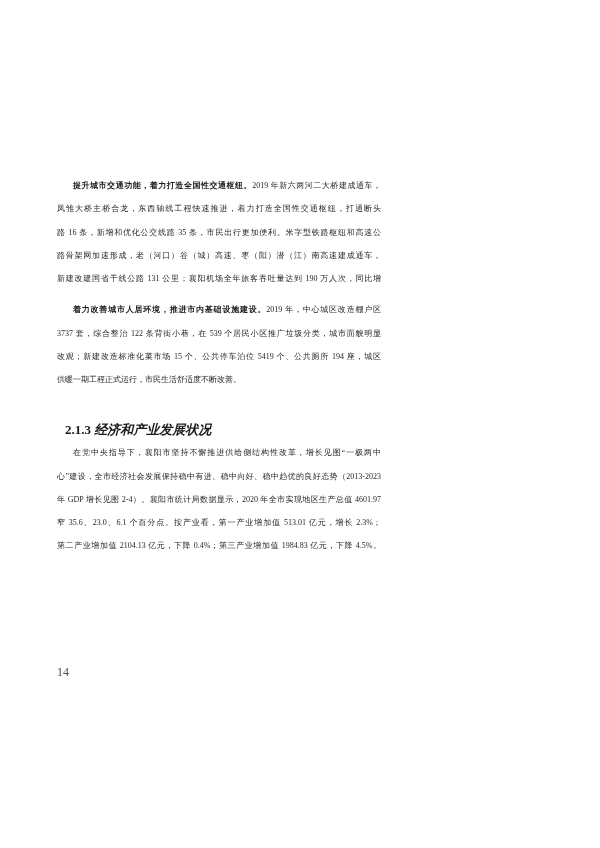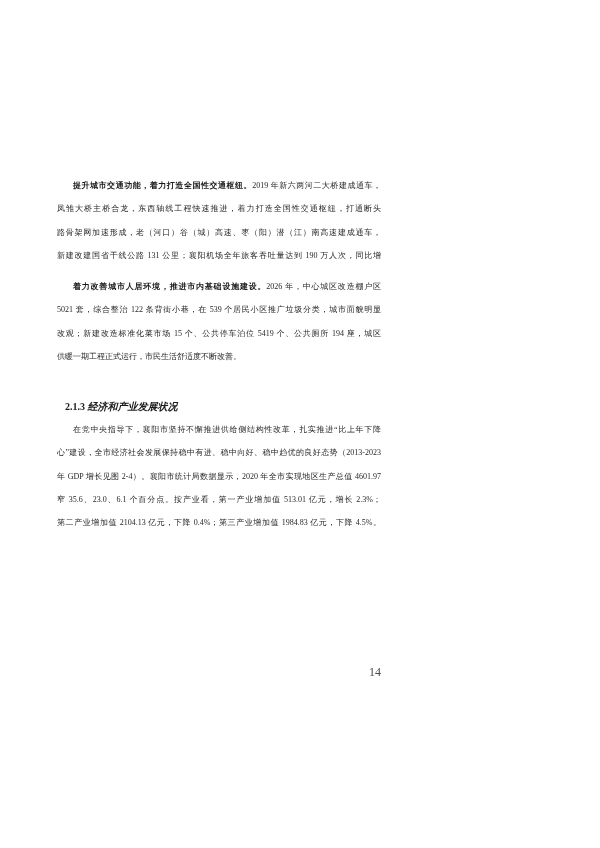--- a/index.html
+++ b/index.html
@@ -37,63 +37,64 @@
     color: #262626;
     letter-spacing: 0;
   }
   .line.indent {
     text-indent: 16px;
   }
   .line.short {
     text-align-last: left;
   }
   .heading .line {
-    font-size: 10px;
+    font-size: 13px;
     line-height: 22px;
     text-align: right;
     text-align-last: left;
     text-indent: 8px;
     color: #1a1a1a;
     margin-top: 28px;
   }
   .b { font-weight: bold; color: #1a1a1a; }
   .i { font-style: italic; }
   .page-number {
     position: absolute;
     left: 57px;
     top: 666px;
     width: 324px;
-    text-align: right;
+    text-align: left;
     font-size: 12px;
     color: #4a4a4a;
     line-height: 12px;
   }
 </style>
 </head>
 <body>
 
 <div class="page">
   <div class="text-block">
       <div class="para body">
         <div class="line indent"><span class="b">提升城市交通功能，着力打造全国性交通枢纽。</span><span>2019 年新六两河二大桥建成通车，</span></div>
         <div class="line"><span>凤雏大桥主桥合龙，东西轴线工程快速推进，着力打造全国性交通枢纽，打通断头</span></div>
+        <div class="line"><span>路 16 条，新增和优化公交线路 35 条，市民出行更加便利。米字型铁路枢纽和高速公</span></div>
         <div class="line"><span>路骨架网加速形成，老（河口）谷（城）高速、枣（阳）潜（江）南高速建成通车，</span></div>
         <div class="line"><span>新建改建国省干线公路 131 公里；襄阳机场全年旅客吞吐量达到 190 万人次，同比增</span></div>
       </div>
       <div class="para body">
-        <div class="line indent"><span class="b">着力改善城市人居环境，推进市内基础设施建设。</span><span>2026 年，中心城区改造棚户区</span></div>
-        <div class="line"><span>5021 套，综合整治 122 条背街小巷，在 539 个居民小区推广垃圾分类，城市面貌明显</span></div>
+        <div class="line indent"><span class="b">着力改善城市人居环境，推进市内基础设施建设。</span><span>2019 年，中心城区改造棚户区</span></div>
+        <div class="line"><span>3737 套，综合整治 122 条背街小巷，在 539 个居民小区推广垃圾分类，城市面貌明显</span></div>
         <div class="line"><span>改观；新建改造标准化菜市场 15 个、公共停车泊位 5419 个、公共厕所 194 座，城区</span></div>
         <div class="line short"><span>供暖一期工程正式运行，市民生活舒适度不断改善。</span></div>
       </div>
       <div class="para heading">
         <div class="line"><span class="b">2.1.3 </span><span class="b i">经济和产业发展状况</span></div>
       </div>
       <div class="para body">
-        <div class="line indent"><span>在党中央指导下，襄阳市坚持不懈推进供给侧结构性改革，扎实推进“比上年下降</span></div>
+        <div class="line indent"><span>在党中央指导下，襄阳市坚持不懈推进供给侧结构性改革，增长见图“一极两中</span></div>
         <div class="line"><span>心”建设，全市经济社会发展保持稳中有进、稳中向好、稳中趋优的良好态势（2013-2023</span></div>
         <div class="line"><span>年 GDP 增长见图 2-4）。襄阳市统计局数据显示，2020 年全市实现地区生产总值 4601.97</span></div>
         <div class="line"><span>窄 35.6、23.0、6.1 个百分点。按产业看，第一产业增加值 513.01 亿元，增长 2.3%；</span></div>
         <div class="line"><span>第二产业增加值 2104.13 亿元，下降 0.4%；第三产业增加值 1984.83 亿元，下降 4.5%。</span></div>
       </div>
     </div>
   <div class="page-number">14</div>
 </div>
 
 </body></html>

